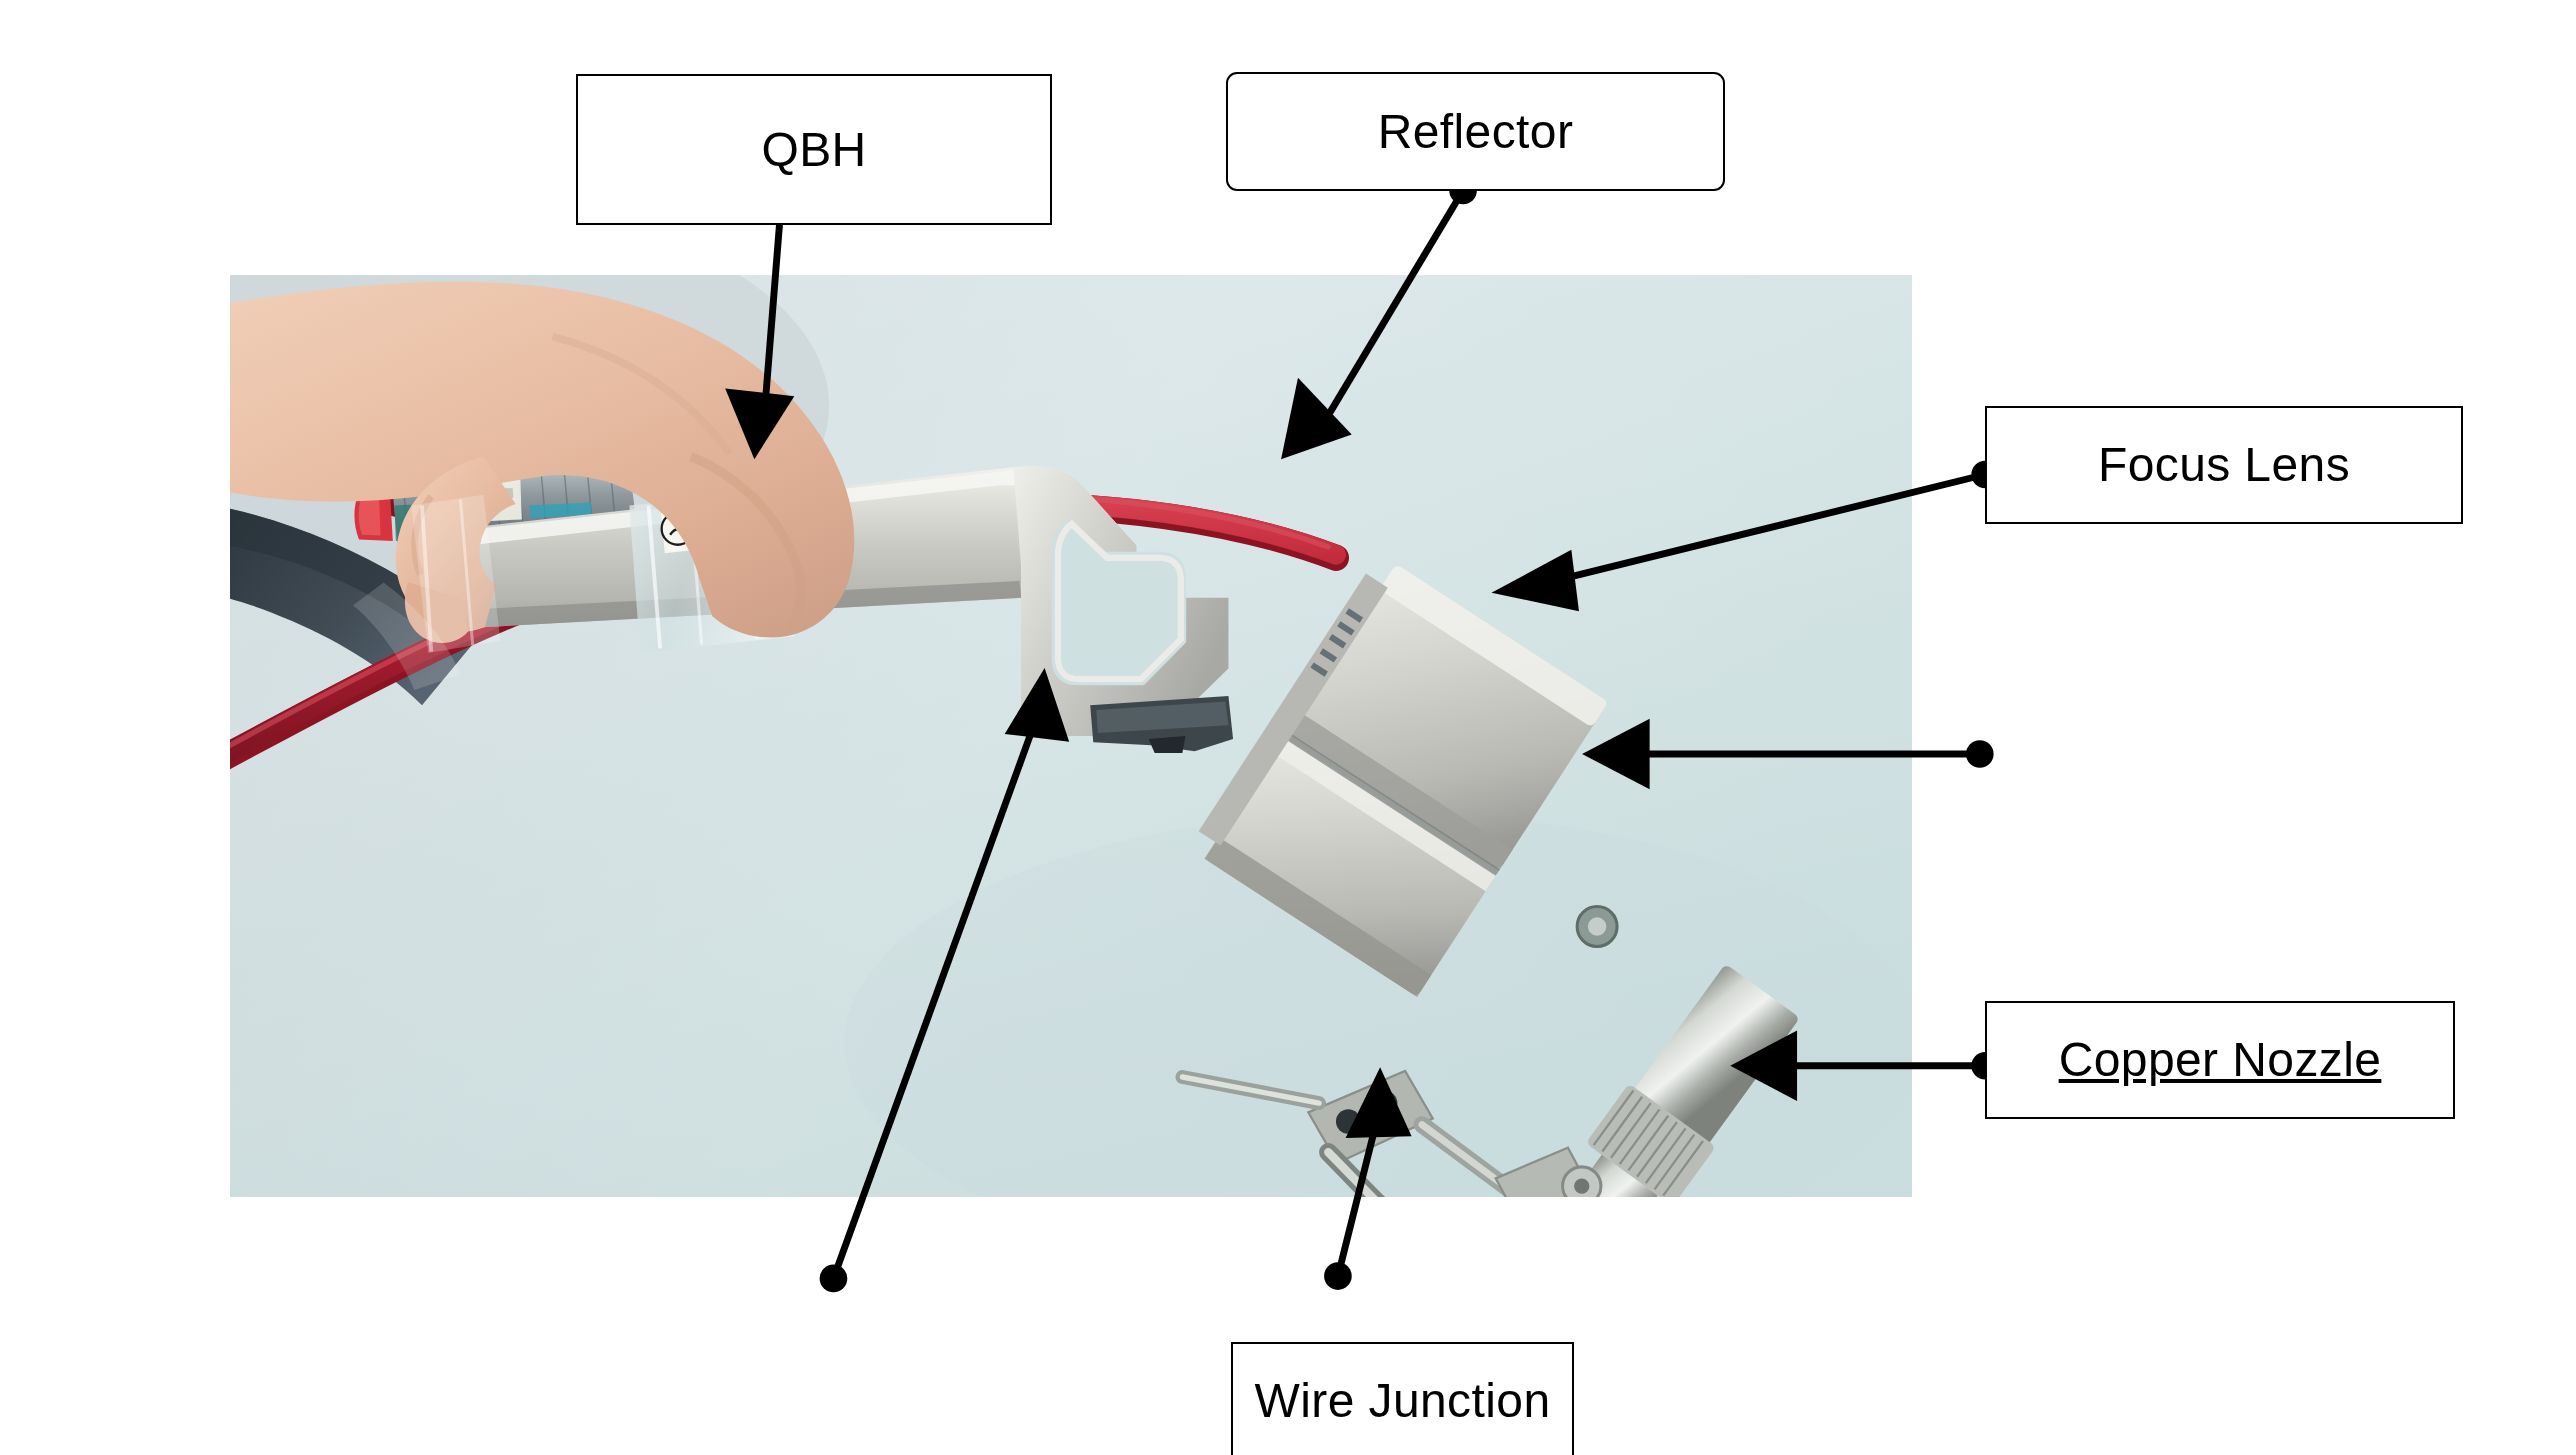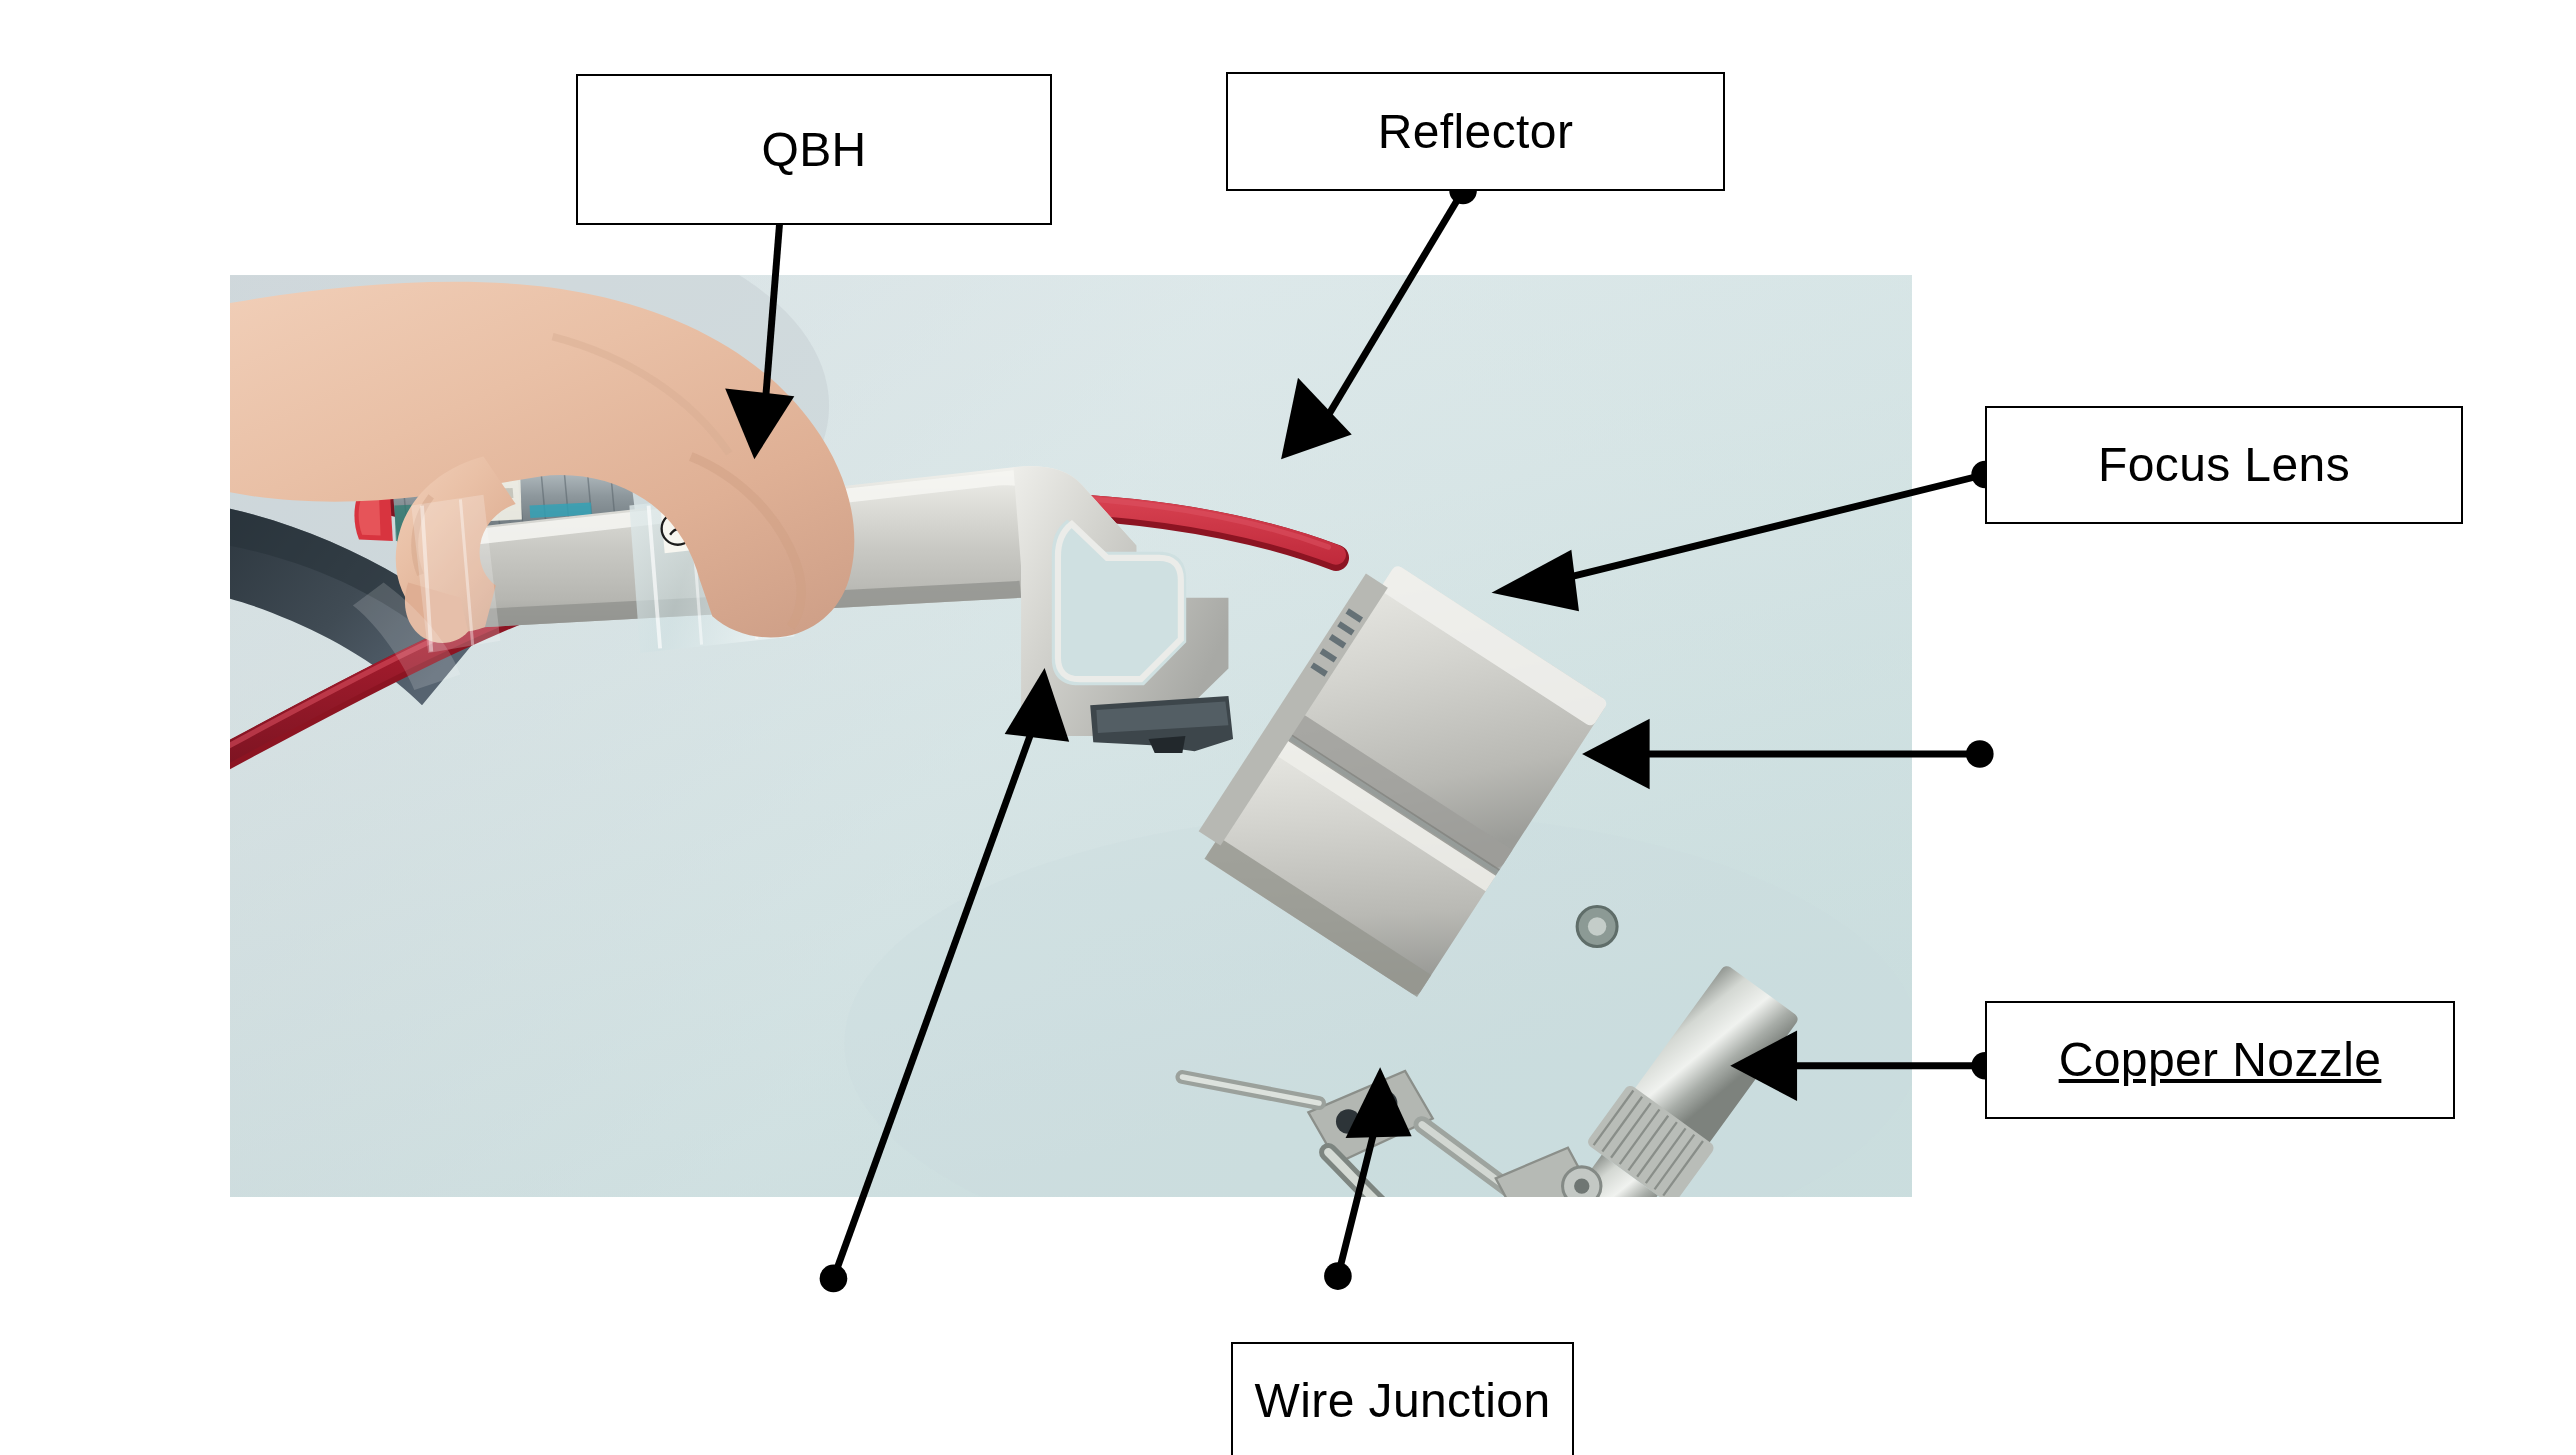--- a/index.html
+++ b/index.html
@@ -416,21 +416,21 @@
       <line x1="1742" y1="1662" x2="1790" y2="1470" stroke="#000" stroke-width="9"></line>
       <circle cx="1742" cy="1662" r="18" fill="#000"></circle>
       <polygon points="1797,1390 1838,1480 1752,1482" fill="#000"></polygon>
     </g>
   </svg>
 
   <div class="label-box" style="left:576px; top:74px; width:476px; height:151px;">
     <span>QBH</span>
   </div>
 
-  <div class="label-box" style="left:1226px; top:72px; width:499px; height:119px;">
+  <div class="label-box" style="left:1226px; top:72px; width:499px; height:119px;border-radius:11px;">
     <span>Reflector</span>
   </div>
 
   <div class="label-box" style="left:1985px; top:406px; width:478px; height:118px;">
     <span>Focus Lens</span>
   </div>
 
 
   <div class="label-box" style="left:1985px; top:1001px; width:470px; height:118px;text-decoration:underline;">
     <span>Copper Nozzle</span>

